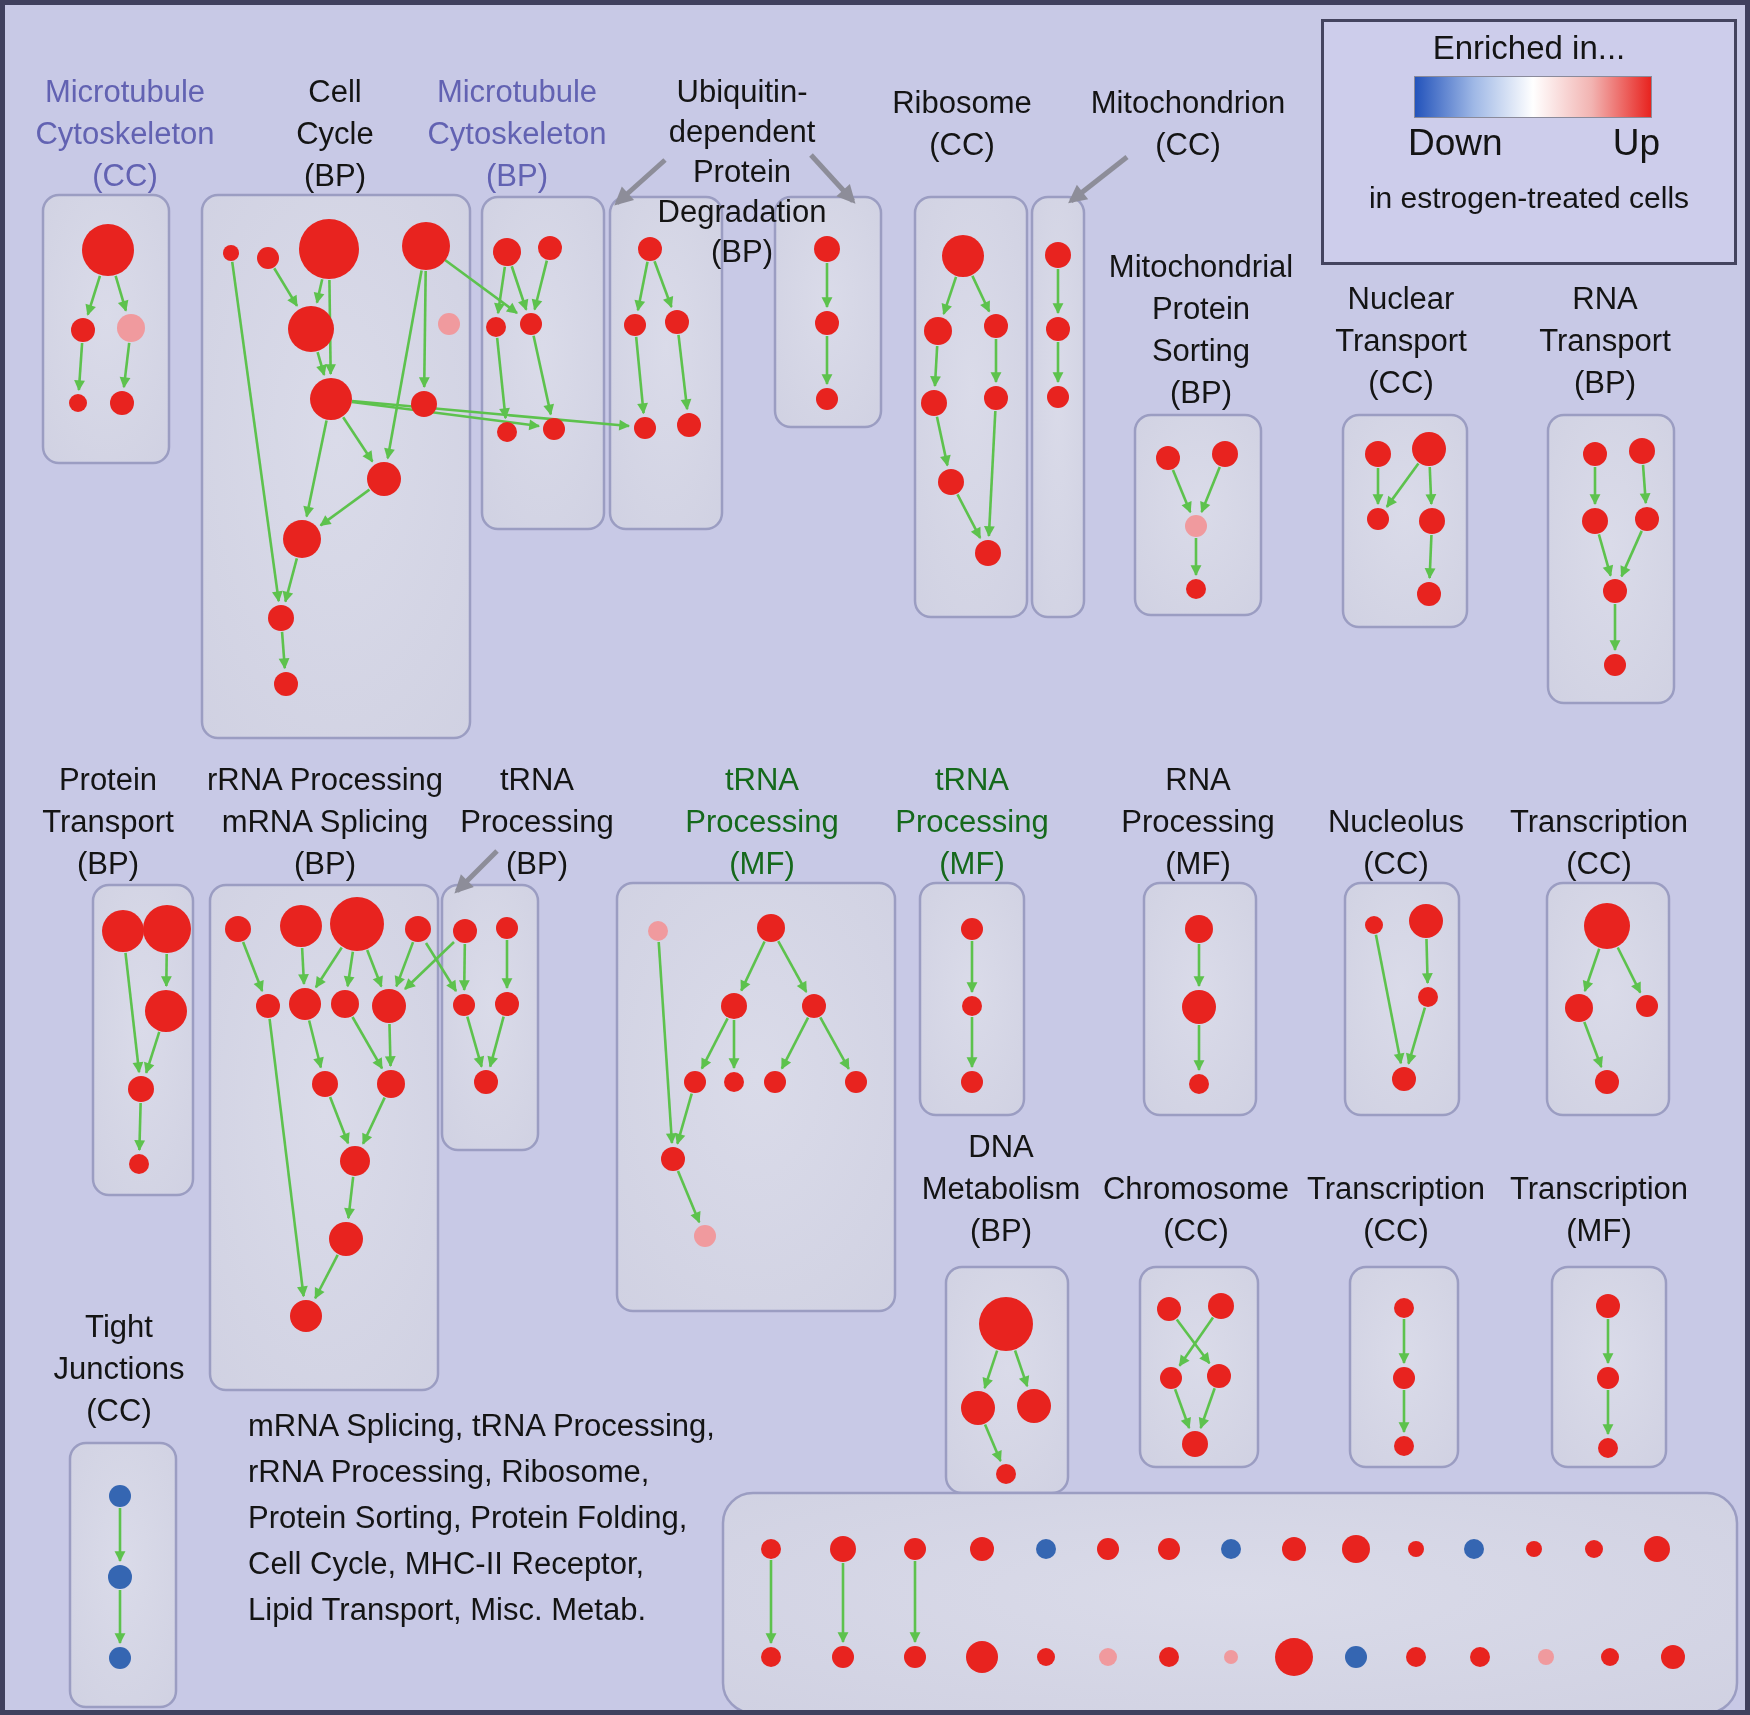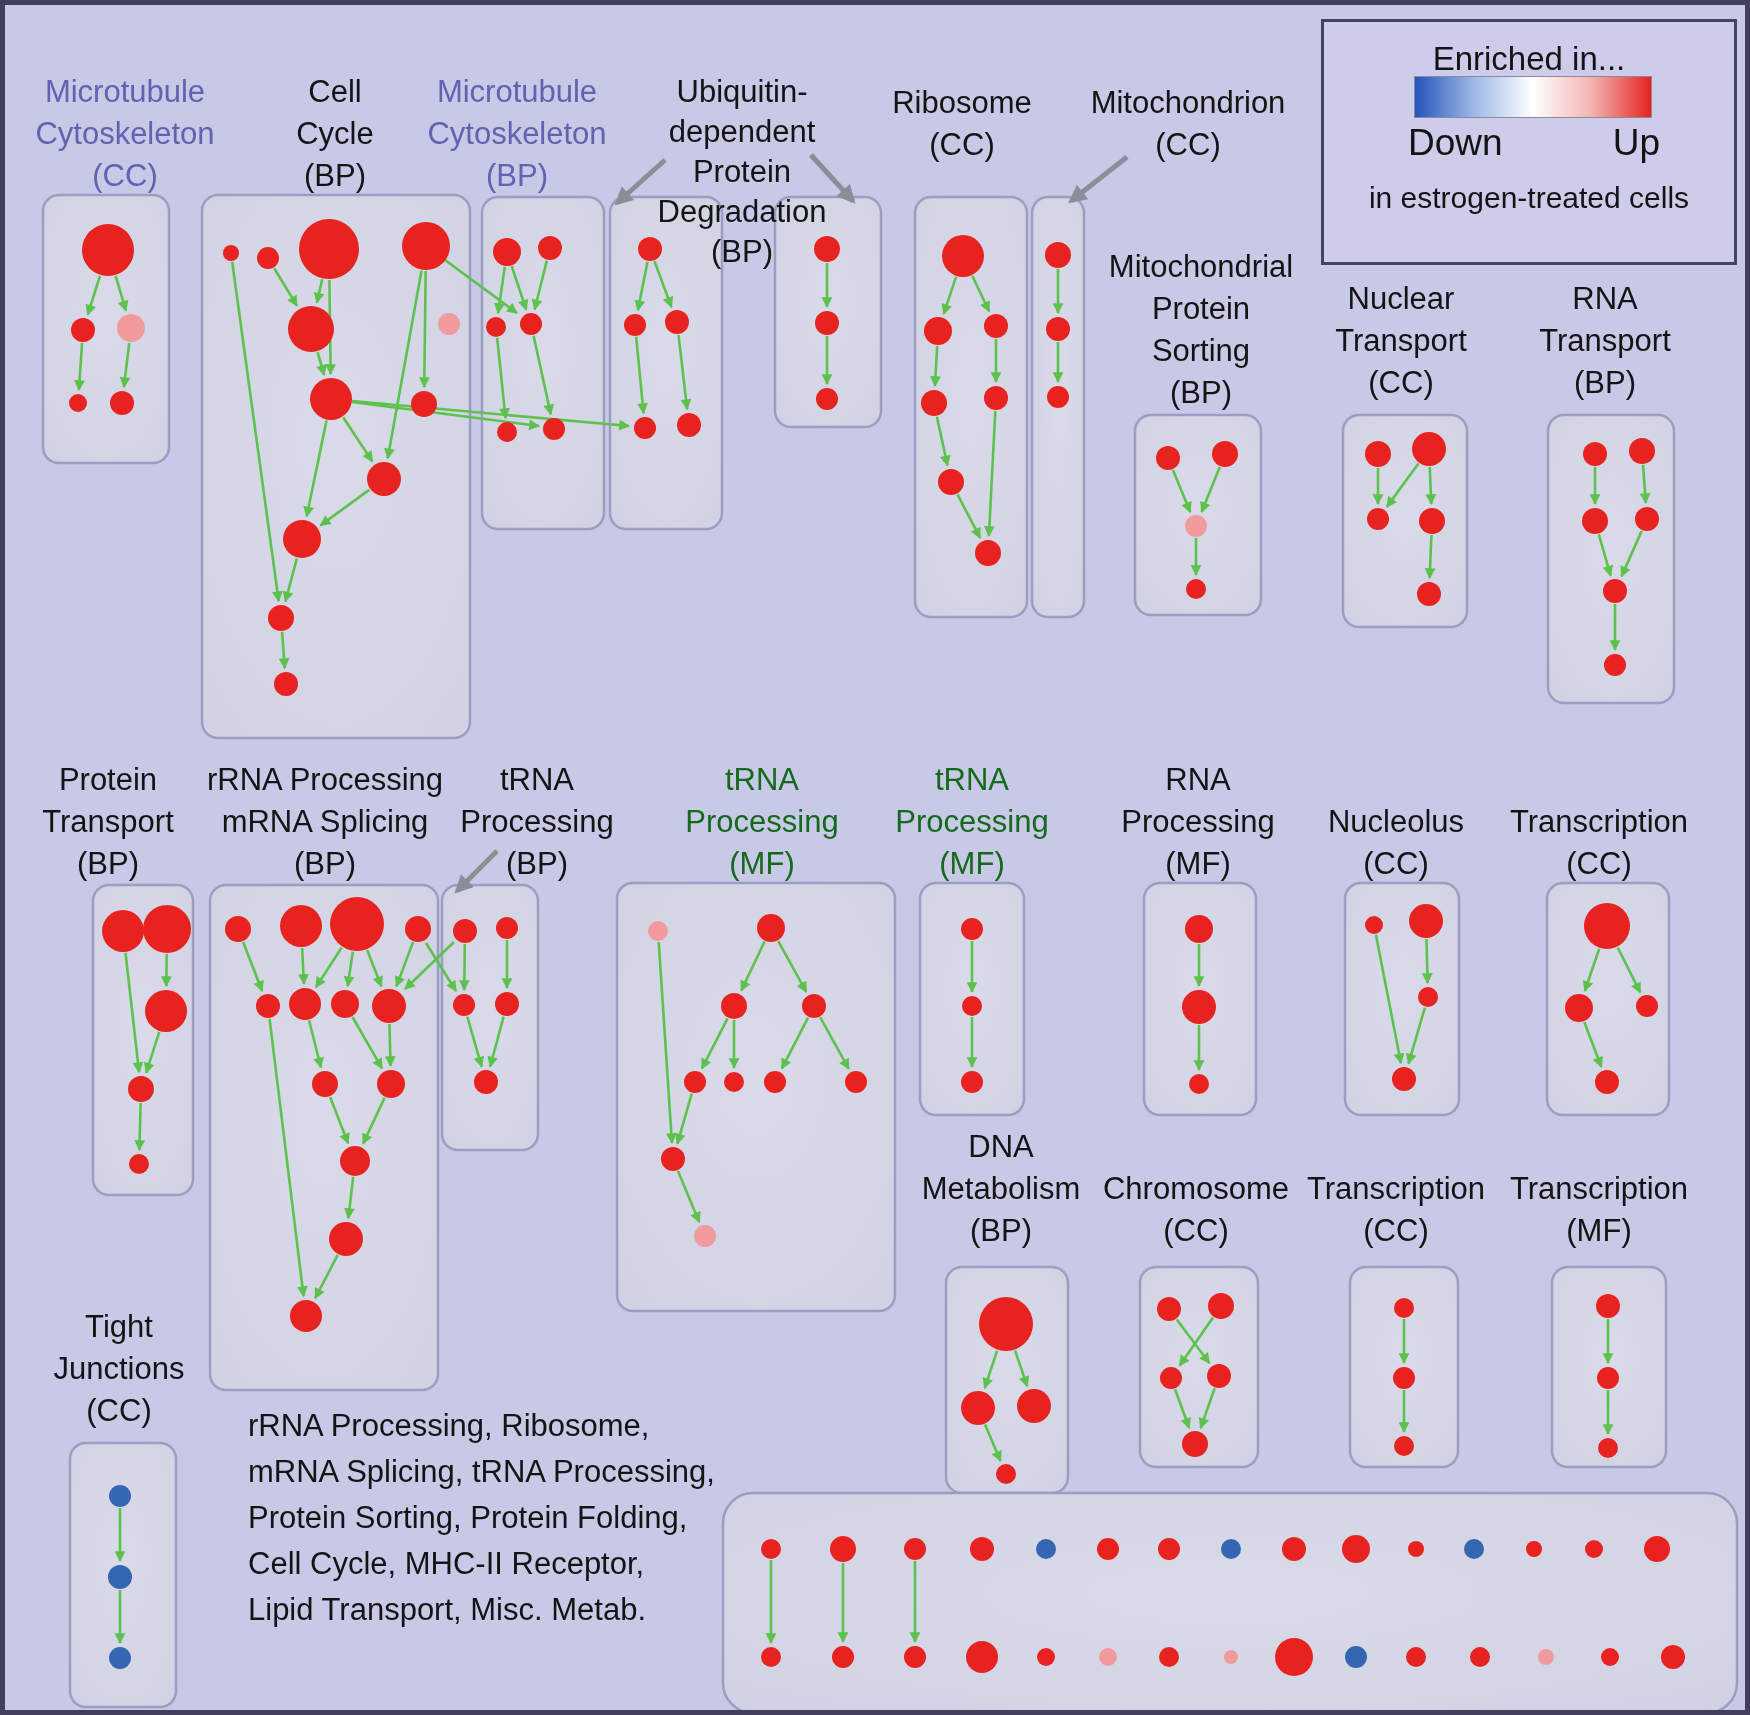--- a/index.html
+++ b/index.html
@@ -20,21 +20,21 @@
   .lbl.black{fill:var(--lbl-black,#141414);}
   .lbl.purple{fill:var(--lbl-purple,#6262b2);}
   .lbl.green{fill:var(--lbl-green,#15691c);}
   .legend{
     position:absolute;left:1316px;top:14px;width:416px;height:246px;
     box-sizing:border-box;
     background:var(--legend-bg,#cdcdeb);
     border:3px solid var(--legend-border,#44445f);
     text-align:center;color:var(--lbl-black,#141414);
   }
-  .legend-title{font-size:33px;margin-top:18px;}
+  .legend-title{font-size:33px;margin-top:7px;}
   .legend-bar{position:absolute;left:90px;top:54px;width:238px;height:42px;border:1px solid #8a8a9a;box-sizing:border-box;}
   .legend-downup{position:absolute;left:84px;top:100px;width:252px;display:flex;justify-content:space-between;font-size:37px;}
   .legend-ctx{position:absolute;top:156px;left:0;width:100%;font-size:30px;line-height:40px;}
   .misc-note{
     position:absolute;left:243px;top:1398px;
     font-size:31px;line-height:46px;color:var(--lbl-black,#141414);
     white-space:nowrap;
   }
 </style>
 </head>
@@ -382,20 +382,20 @@
     <div class="legend-downup">
       <span>Down</span>
       <span>Up</span>
     </div>
     <div class="legend-ctx">
       <div>in estrogen-treated cells</div>
     </div>
   </div>
 
   <div class="misc-note">
+    <div>mRNA Splicing, tRNA Processing,</div>
     <div>rRNA Processing, Ribosome,</div>
-    <div>mRNA Splicing, tRNA Processing,</div>
     <div>Protein Sorting, Protein Folding,</div>
     <div>Cell Cycle, MHC-II Receptor,</div>
     <div>Lipid Transport, Misc. Metab.</div>
   </div>
 
 </div>
 
 </body></html>

